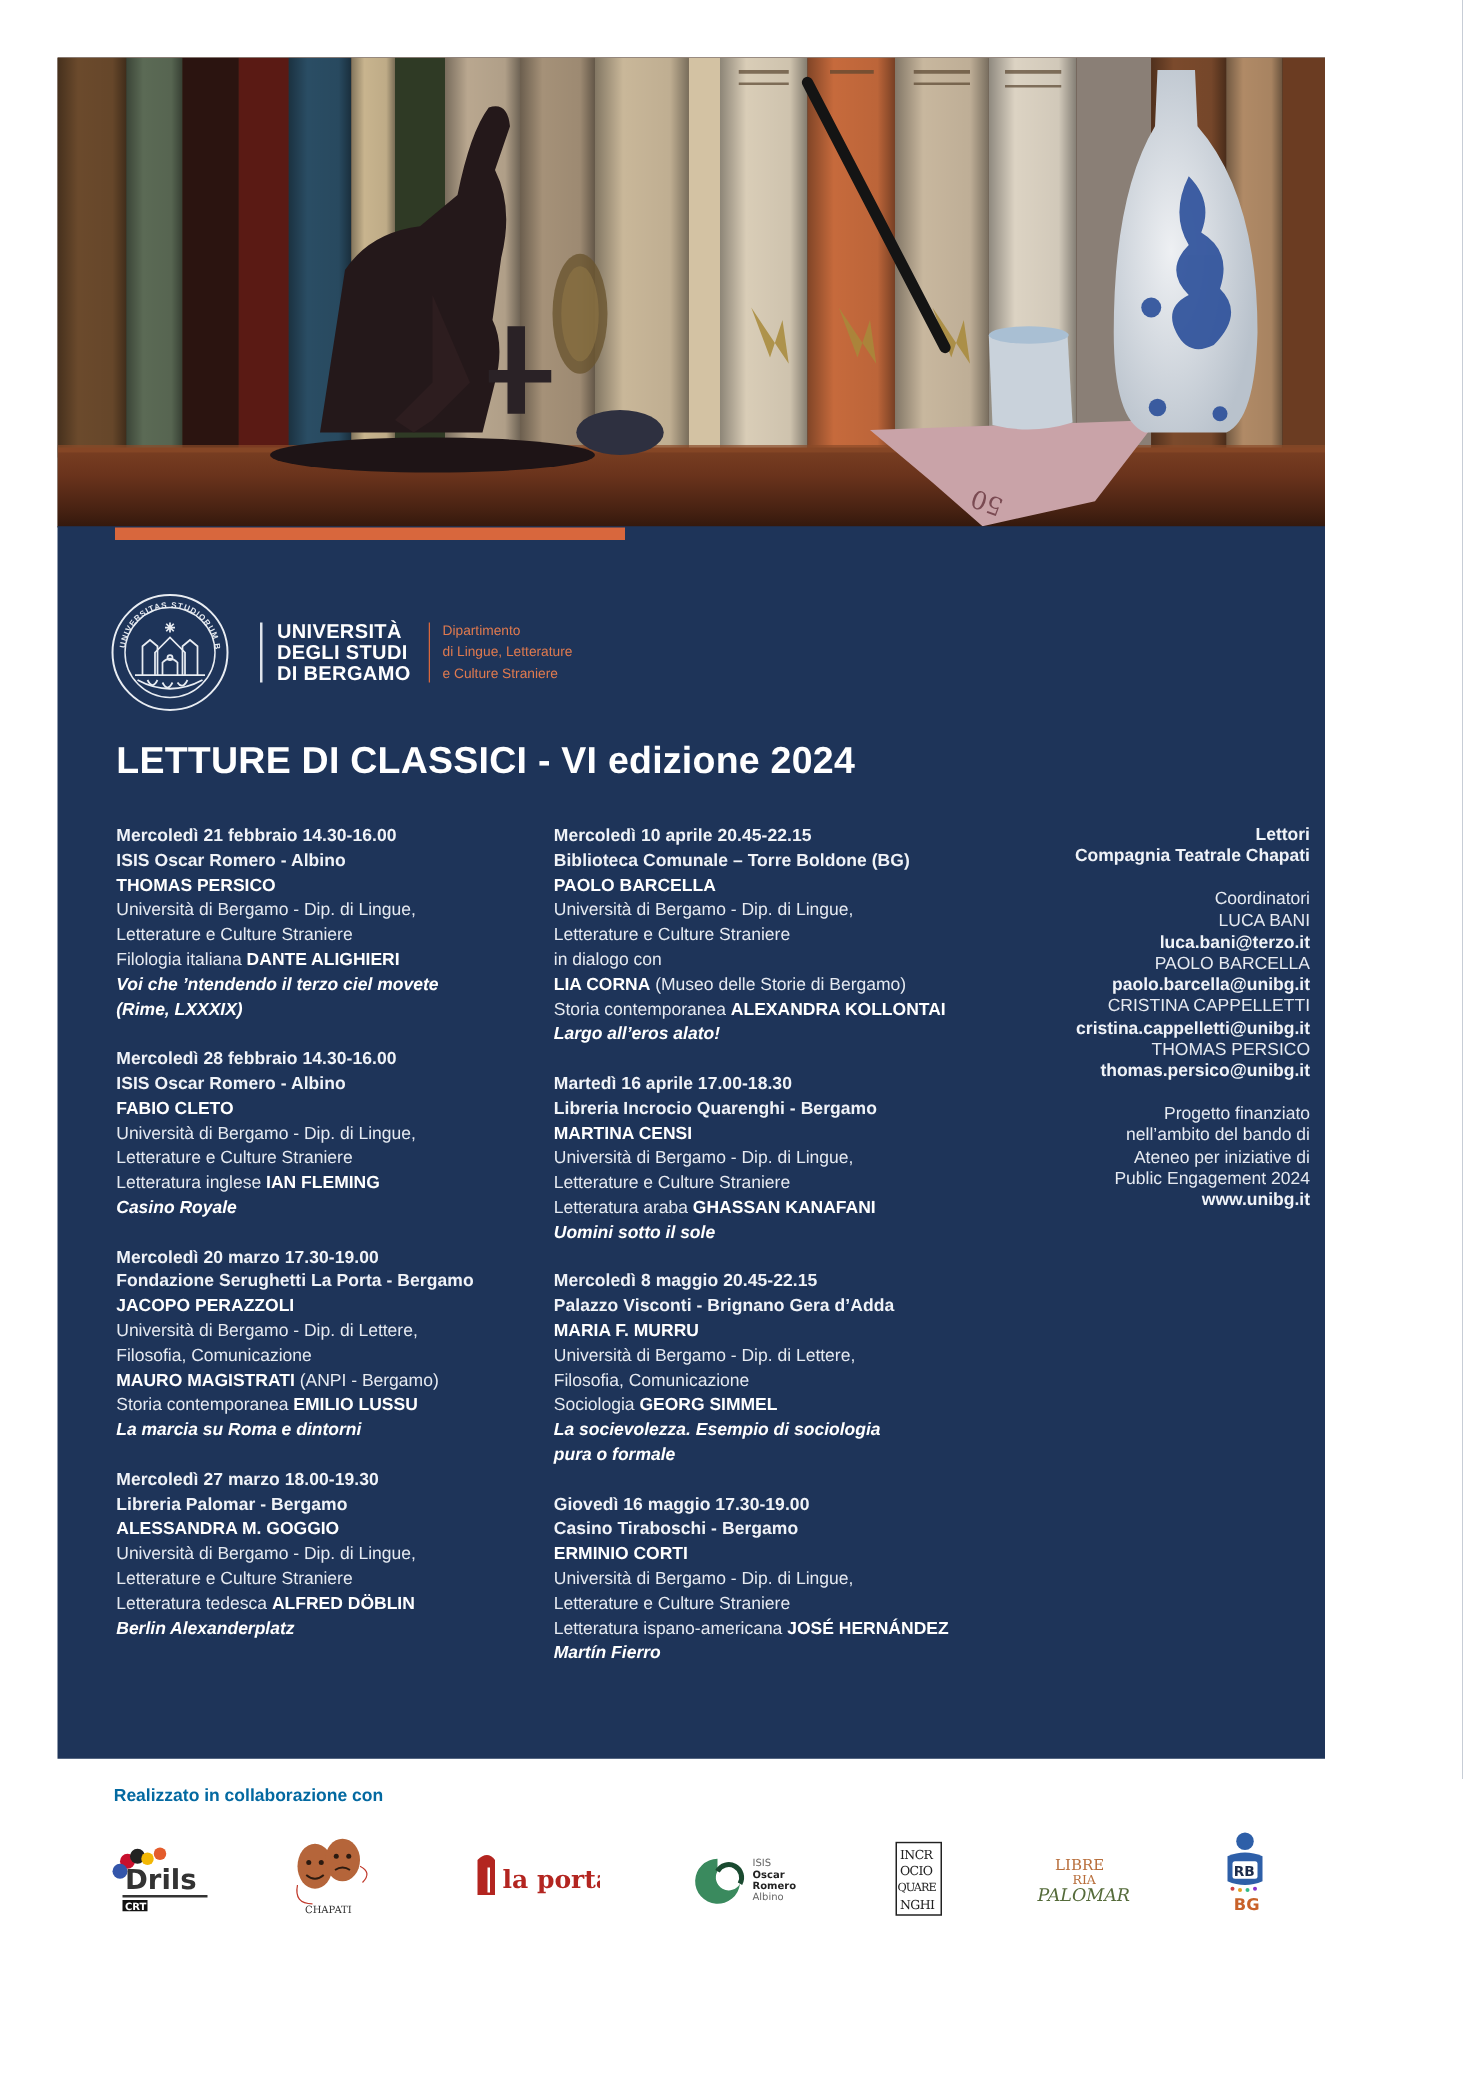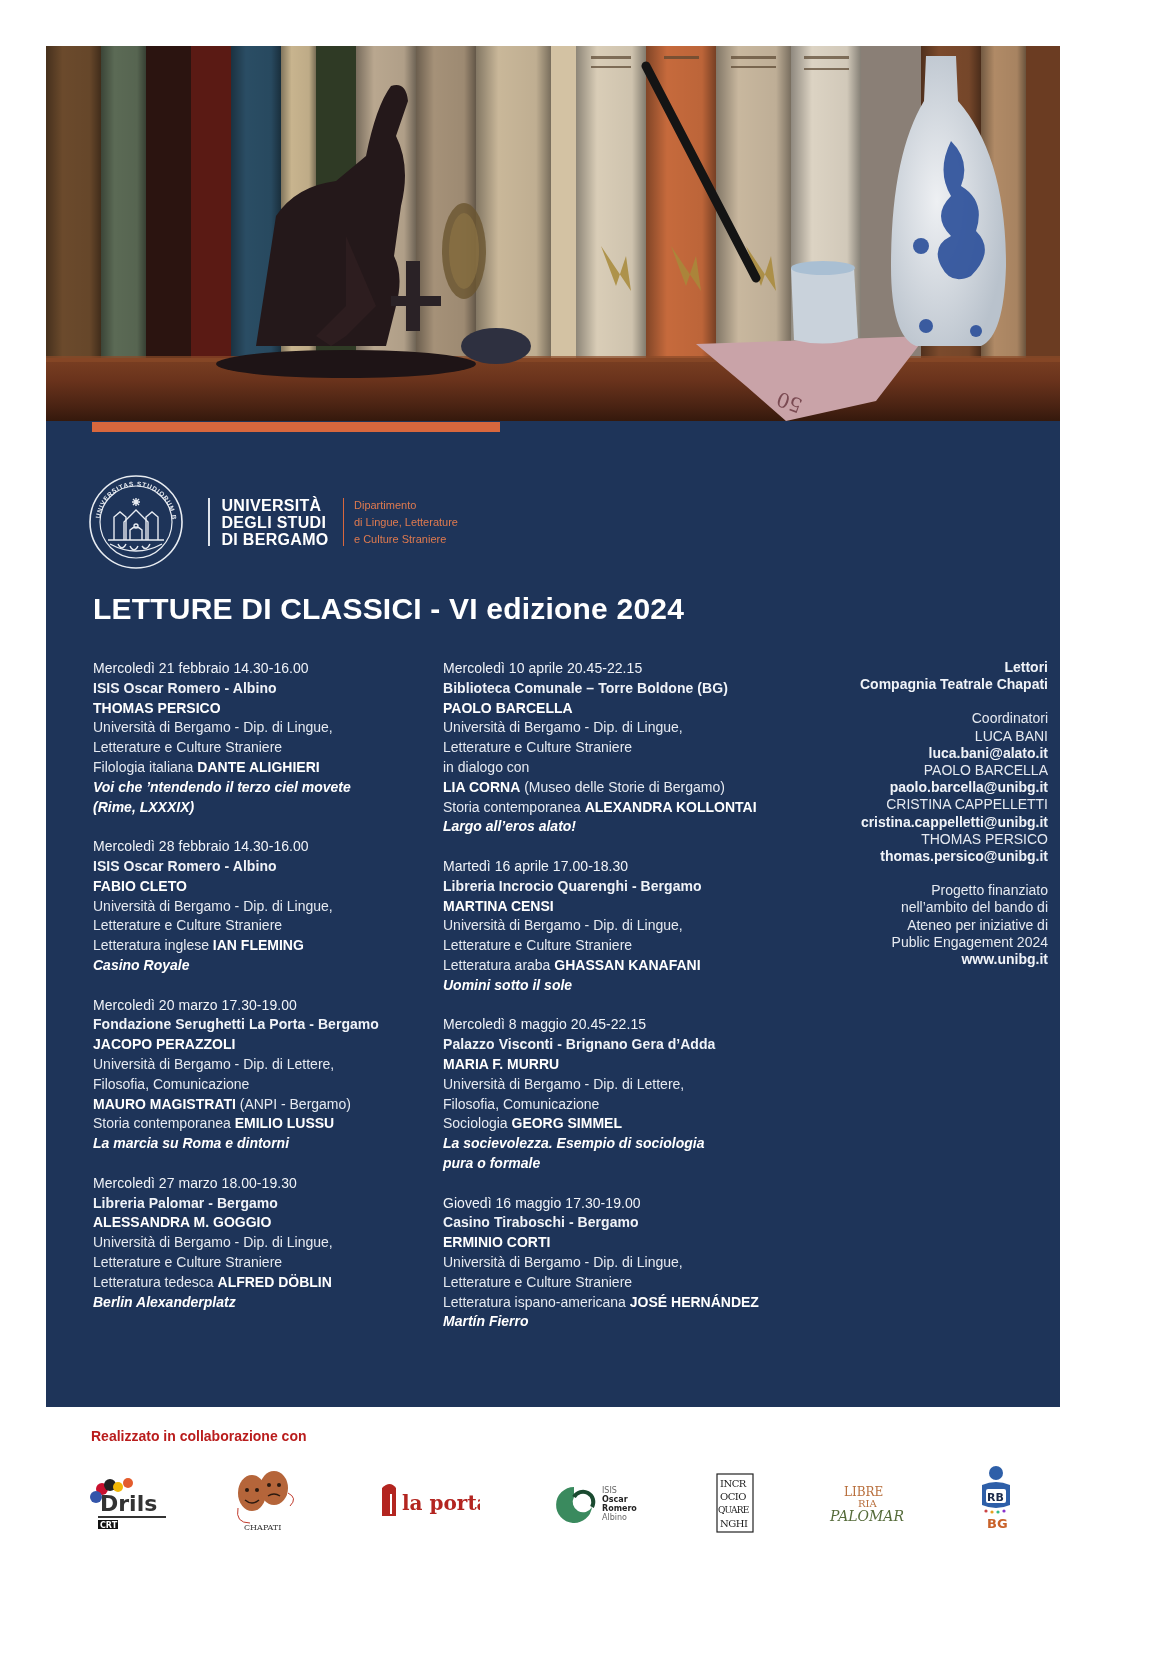--- a/index.html
+++ b/index.html
@@ -34,33 +34,33 @@
   }
 
   
   .col { position: absolute; top: 659px; color: #e6eaf1; font-size: 14px; line-height: 19.8px; }
   .col1 { left: 93px; width: 340px; }
   .col2 { left: 443px; width: 360px; }
   .col3 { left: 808px; width: 240px; }
 
   .event { margin-bottom: 19.8px; }
   .event .date, .event .venue { font-weight: 700; color: #f0f3f8; letter-spacing: 0.05px; }
-  .event .date { font-weight: 400; }
+  .event .date { font-weight: 700; }
   .event .speaker, .b { font-weight: 700; color: #ffffff; }
   .event .work { font-weight: 700; font-style: italic; color: #ffffff; }
   .line { display: block; white-space: nowrap; }
 
   .col3 .line { white-space: nowrap; }
   .col3 .bold { font-weight: 700; color: #f0f3f8; }
   .col3 .gap { height: 17px; }
   .col3 { line-height: 17.2px; text-align: right; }
 
   
   .collab-label {
-    position: absolute; left: 91px; top: 1428px; color: #b91c1c; font-weight: 700; font-size: 14px;
+    position: absolute; left: 91px; top: 1428px; color: #0369a1; font-weight: 700; font-size: 14px;
   }
   .logos { position: absolute; left: 80px; top: 1465px; width: 960px; height: 100px; }
   .plogo { position: absolute; }
 </style>
 </head>
 <body>
 
 <div class="painting">
   <svg width="1014" height="376" viewBox="0 0 1014 376">
     <defs>
@@ -292,21 +292,21 @@
     <span class="line work">Martín Fierro</span>
   </div>
 </div>
 
 <div class="col col3">
   <span class="line bold">Lettori</span>
   <span class="line bold">Compagnia Teatrale Chapati</span>
   <div class="gap"></div>
   <span class="line">Coordinatori</span>
   <span class="line">LUCA BANI</span>
-  <span class="line bold">luca.bani@alato.it</span>
+  <span class="line bold">luca.bani@terzo.it</span>
   <span class="line">PAOLO BARCELLA</span>
   <span class="line bold">paolo.barcella@unibg.it</span>
   <span class="line">CRISTINA CAPPELLETTI</span>
   <span class="line bold">cristina.cappelletti@unibg.it</span>
   <span class="line">THOMAS PERSICO</span>
   <span class="line bold">thomas.persico@unibg.it</span>
   <div class="gap"></div>
   <span class="line">Progetto finanziato</span>
   <span class="line">nell’ambito del bando di</span>
   <span class="line">Ateneo per iniziative di</span>

